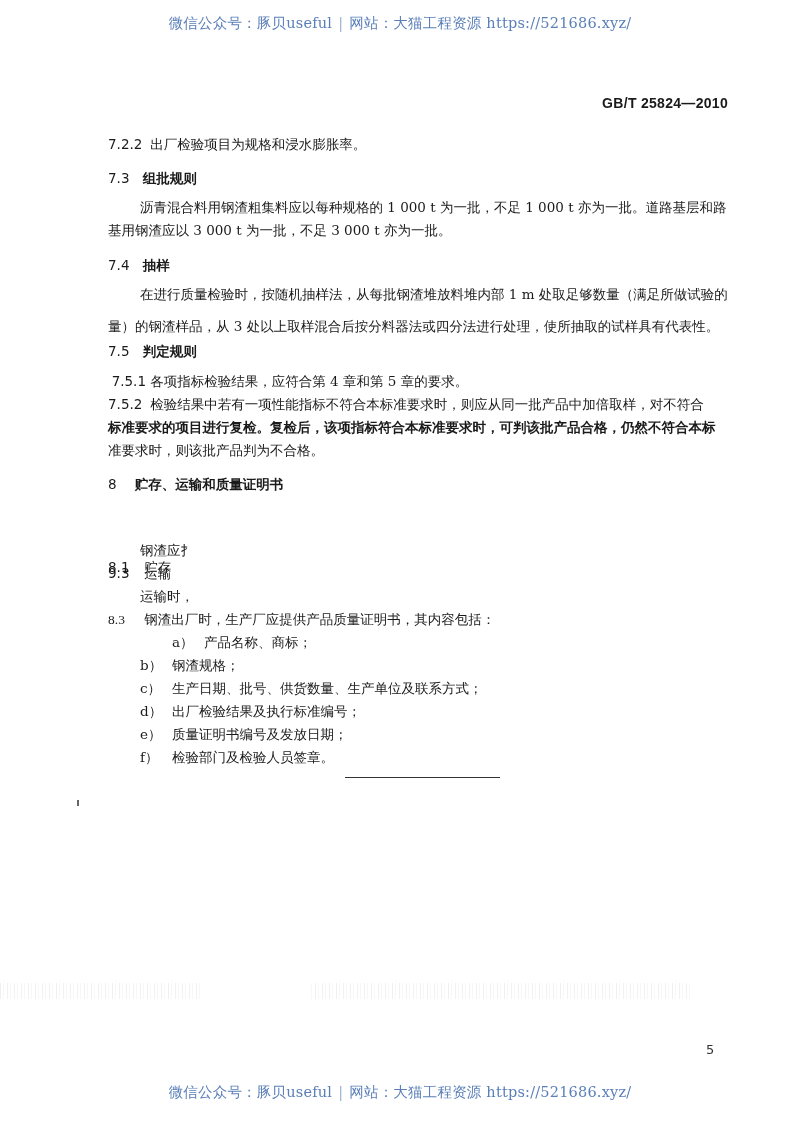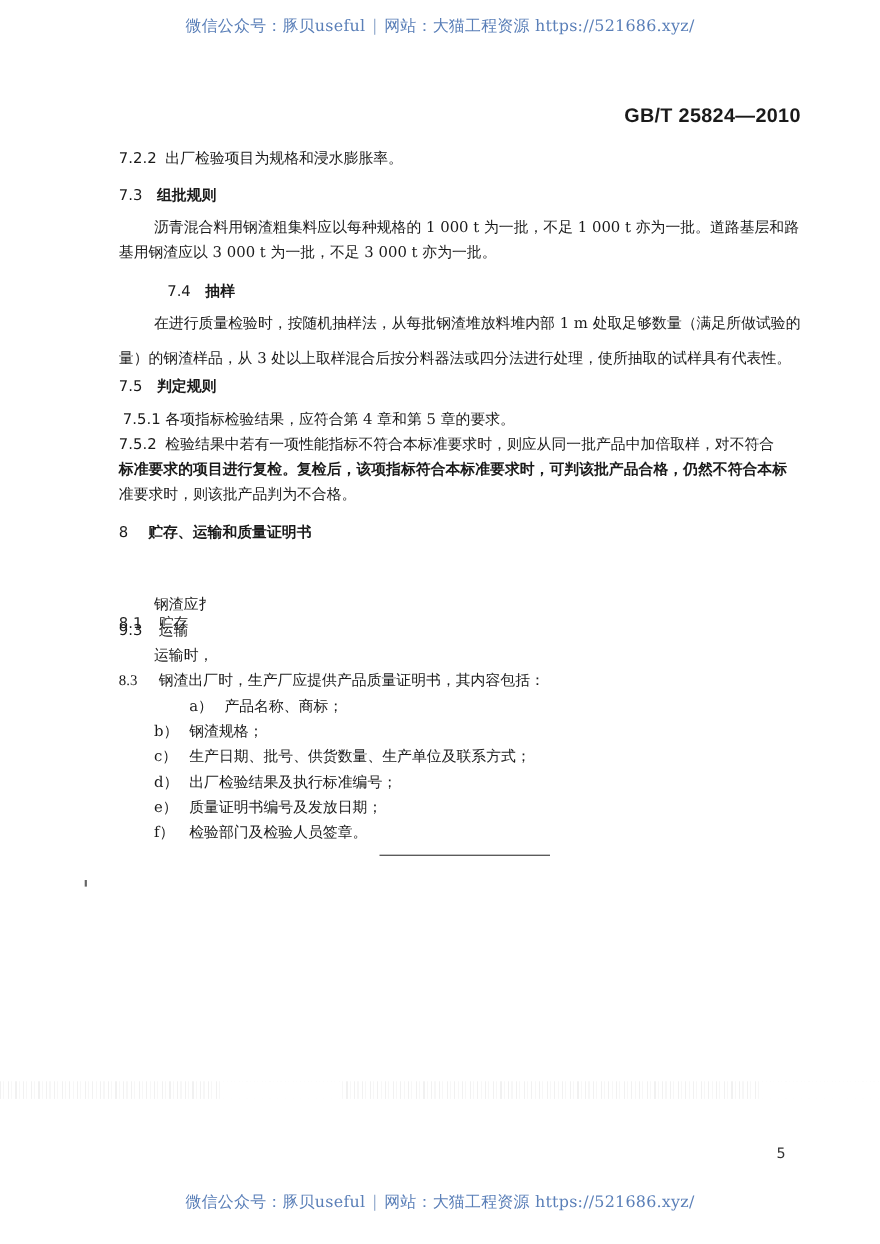--- a/index.html
+++ b/index.html
@@ -27,21 +27,21 @@
       white-space: nowrap;
     }
     .watermark .sep { margin: 0 6px; color: #9ab0d0; }
     .wm-top { top: 14px; }
     .wm-bottom { top: 1083px; }
 
     .std-code {
       position: absolute;
       top: 95px;
       right: 72px;
-      font-size: 18px;
+      font-size: 14px;
       font-weight: bold;
       font-family: "Liberation Sans", "DejaVu Sans", sans-serif;
       letter-spacing: 0.3px;
     }
 
     .content {
       position: absolute;
       left: 108px;
       top: 0;
       width: 628px;
@@ -110,21 +110,21 @@
   </div>
 
   <div class="line heading" style="top:168px;">
     <span class="num" style="width:30px;">7.3</span>
     <span>组批规则</span>
   </div>
   <div class="line" style="top:197px; left:32px;">沥青混合料用钢渣粗集料应以每种规格的 1 000 t 为一批，不足 1 000 t 亦为一批。道路基层和路</div>
   <div class="line" style="top:220px;">基用钢渣应以 3 000 t 为一批，不足 3 000 t 亦为一批。</div>
 
   <div class="line heading" style="top:255px;">
-    <span class="num" style="width:30px;margin-left:44px;">7.4</span>
+    <span class="num" style="width:30px;">7.4</span>
     <span>抽样</span>
   </div>
   <div class="line" style="top:284px; left:32px;">在进行质量检验时，按随机抽样法，从每批钢渣堆放料堆内部 1 m 处取足够数量（满足所做试验的</div>
   <div class="line" style="top:316px;">量）的钢渣样品，从 3 处以上取样混合后按分料器法或四分法进行处理，使所抽取的试样具有代表性。</div>
 
   <div class="line heading" style="top:341px;">
     <span class="num" style="width:30px;">7.5</span>
     <span>判定规则</span>
   </div>
 

